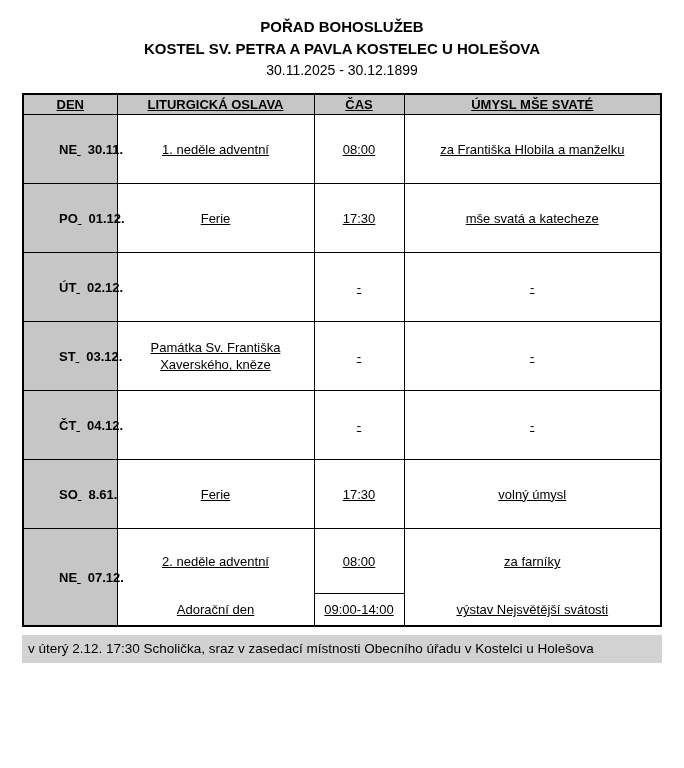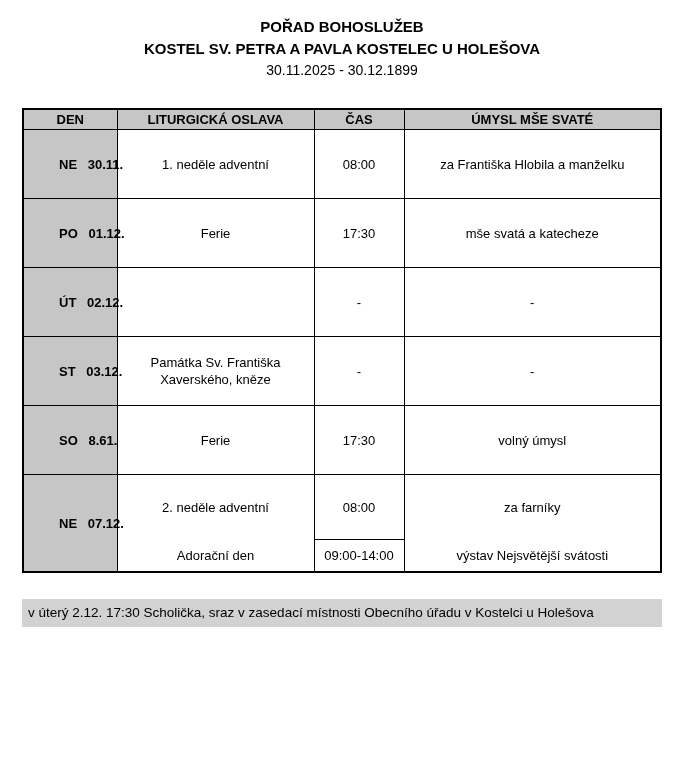--- a/index.html
+++ b/index.html
@@ -7,32 +7,33 @@
   body {
     width: 684px;
     height: 768px;
     font-family: "Liberation Sans", sans-serif;
     color: #000;
     -webkit-font-smoothing: antialiased;
   }
   .page { padding: 16px 22px 0 22px; }
 
   
-  .doc-header { text-align: center; margin-bottom: 28px; }
+  .doc-header { text-align: center; margin-bottom: 13px; }
   .doc-title   { font-size: 15px; font-weight: bold; line-height: 1.45; }
   .doc-subtitle{ font-size: 15px; font-weight: bold; line-height: 1.45; }
   .doc-dates   { font-size: 14px; line-height: 1.45; }
 
   
   table.schedule {
     width: 100%;
     border-collapse: collapse;
     table-layout: fixed;
     border: 2px solid #000;
     font-size: 13px;
+    text-decoration: underline;
   }
   table.schedule col.c-day  { width: 94px; }
   table.schedule col.c-cel  { width: 197px; }
   table.schedule col.c-time { width: 90px; }
   table.schedule th, table.schedule td { border: 1px solid #000; }
 
   thead th {
     background: #c6c6c6;
     font-weight: bold;
     font-size: 13px;
@@ -62,21 +63,21 @@
   .stack .sub {
     display: flex; align-items: center; justify-content: center;
     padding: 0 8px;
   }
   .stack .sub.upper { height: 65px; }
   .stack .sub.lower { height: 31px; text-align: right; }
   .time-stack .sub.upper { border-bottom: 1px solid #000; }
 
   
   .footer-note {
-    margin-top: 26px;
+    margin-top: 8px;
     background: #d2d2d2;
     font-size: 13.5px;
     line-height: 1.45;
     padding: 4px 6px;
   }
 </style>
 </head>
 <body>
 
 <div class="page">
@@ -137,20 +138,29 @@
       <tr>
         <td class="day-cell">
           <span class="abbr">ST</span>
           <span class="date">03.12.</span>
         </td>
         <td class="celebration-cell">Památka Sv. Františka Xaverského, kněze</td>
         <td class="time-cell">-</td>
         <td class="intention-cell">-</td>
       </tr>
 
+      <tr>
+        <td class="day-cell">
+          <span class="abbr">ČT</span>
+          <span class="date">04.12.</span>
+        </td>
+        <td class="celebration-cell"></td>
+        <td class="time-cell">-</td>
+        <td class="intention-cell">-</td>
+      </tr>
 
 
       <tr>
         <td class="day-cell">
           <span class="abbr">SO</span>
           <span class="date">8.61.</span>
         </td>
         <td class="celebration-cell">Ferie</td>
         <td class="time-cell">17:30</td>
         <td class="intention-cell">volný úmysl</td>

